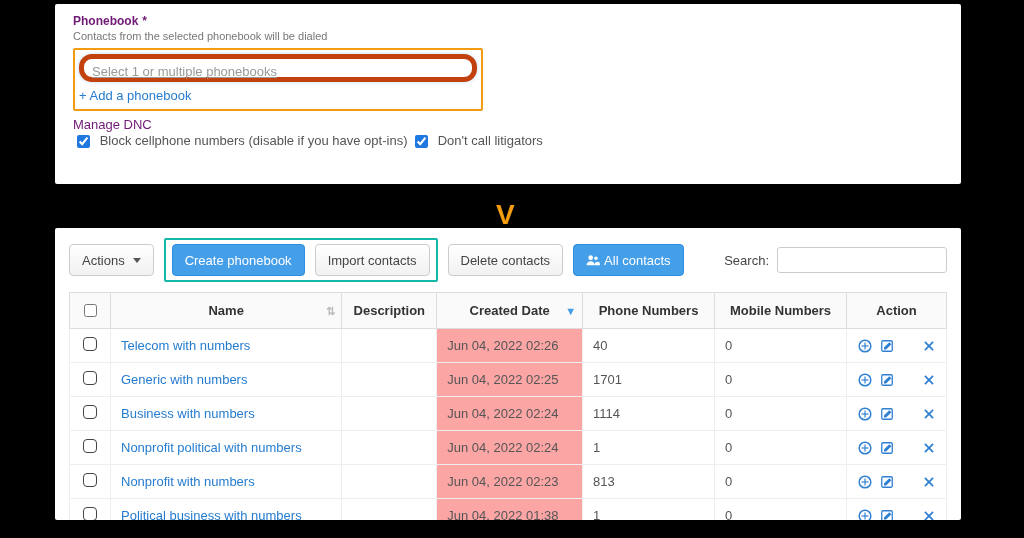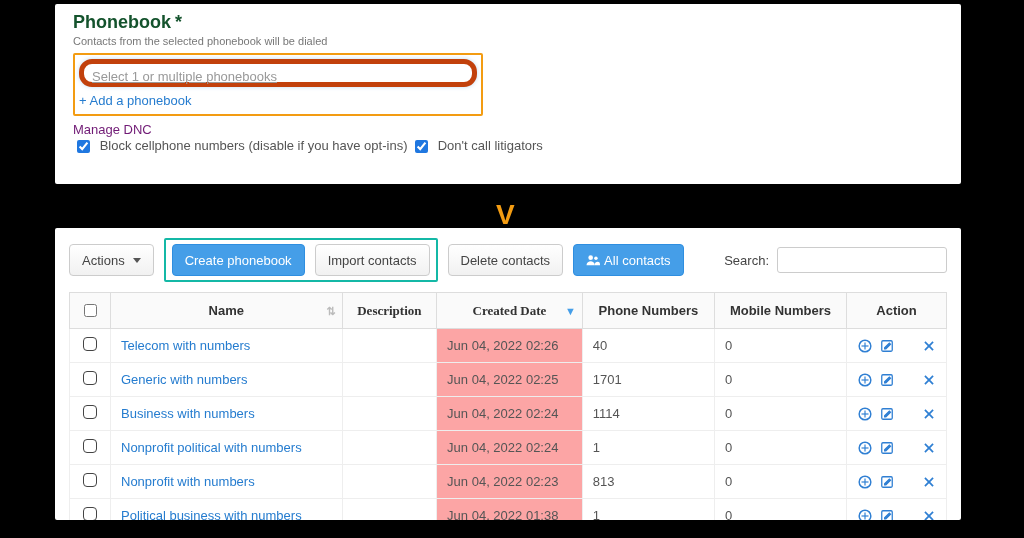--- a/index.html
+++ b/index.html
@@ -25,22 +25,22 @@
   }
   .card-top {
     left: 55px;
     top: 4px;
     width: 906px;
     height: 180px;
     padding: 8px 18px 10px 18px;
   }
   .pb-title {
     font-weight: 700;
-    font-size: 18px;
-    color: #14532d;
+    font-size: 12px;
+    color: #701a75;
     text-align: right;
   }
   .pb-sub {
     font-size: 11px;
     color: #777;
     margin-top: 2px;
   }
   .highlight-box {
     border: 2px solid #f39c12;
     border-radius: 2px;
@@ -162,22 +162,22 @@
     border: 1.6px solid #444;
     border-radius: 4px;
     display: inline-block;
   }
   .act-icons { display:flex; gap:8px; align-items:center; justify-content:center;}
   .icon { width:14px; height:14px; display:inline-block; }
   .icon svg { width:14px; height:14px; display:block;}
   .blue { color:#2f7fd3; fill:#2f7fd3; }
   th.col-chk, td.col-chk { width:38px; text-align:center; }
   th.col-name { width:240px; }
-  th.col-desc { width:95px;font-family:Liberation Serif, serif; }
-  th.col-created { width:150px;font-family:Liberation Serif, serif; }
+  th.col-desc { width:95px; }
+  th.col-created { width:150px; }
   th.col-phone { width:135px; }
   th.col-mobile { width:135px; }
   th.col-action { width:100px; text-align:center;margin-top:48px; }
   td.created { background:#fca5a5; }
 </style>
 </head>
 <body>
 <div class="stage">
 
 <div class="card card-top">

